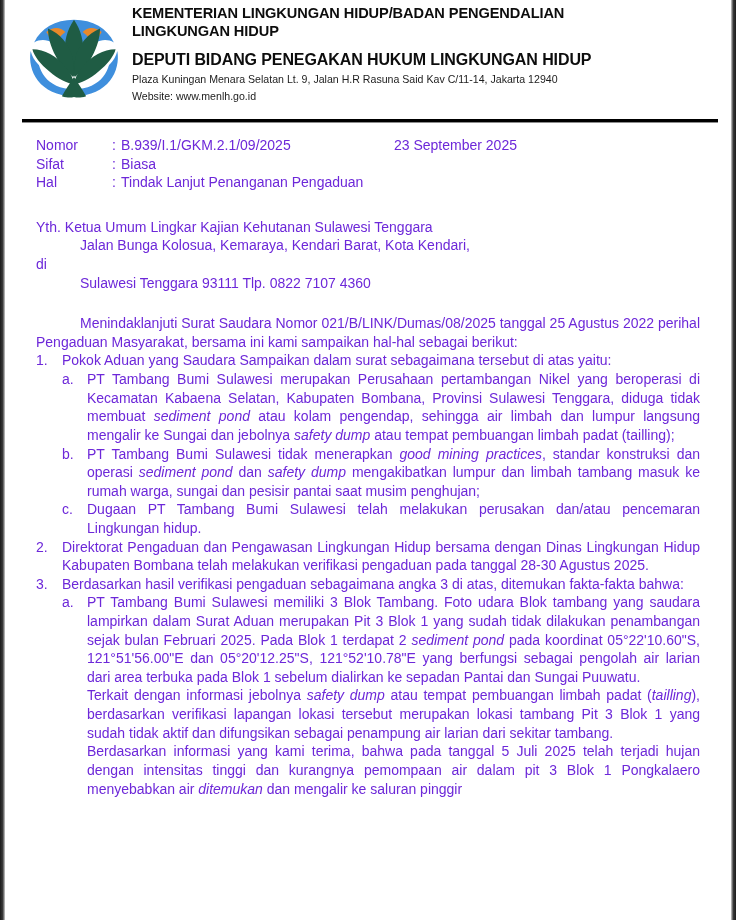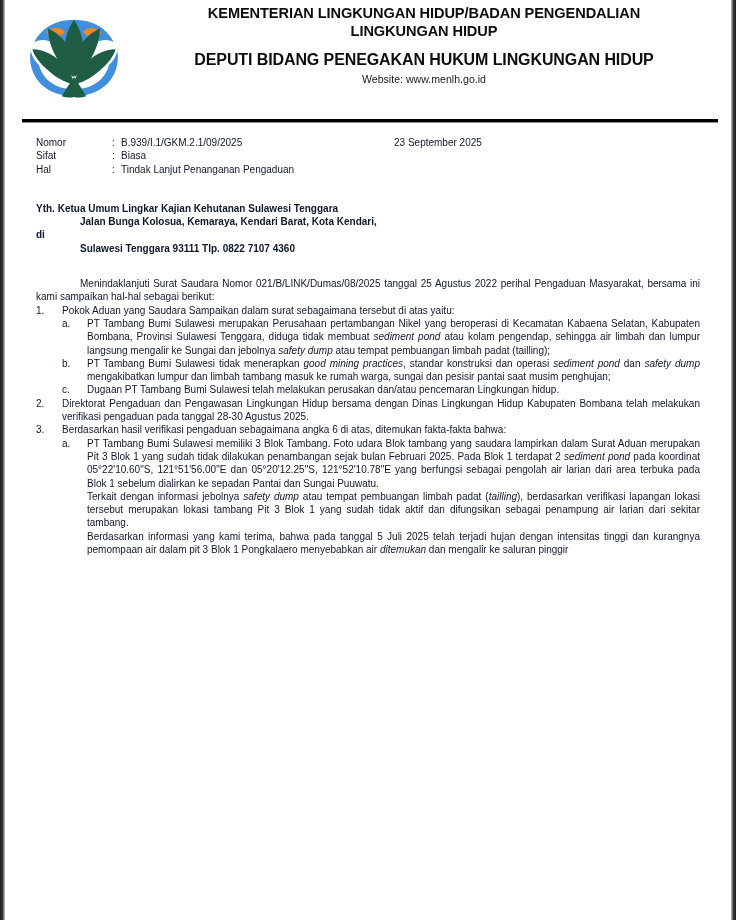--- a/index.html
+++ b/index.html
@@ -56,21 +56,21 @@
     flex: 0 0 116px;
     display: flex;
     justify-content: center;
     align-items: flex-start;
     padding-top: 2px;
   }
   .logo-wrap svg { display: block; }
 
   .kop-text {
     flex: 1 1 auto;
-    text-align: center;
+    text-align: left;
     padding-right: 6px;
   }
   .kop-line1, .kop-line2, .kop-line3 {
     font-weight: bold;
     letter-spacing: -0.1px;
     line-height: 1.24;
     color: #0d0d0d;
   }
   .kop-line1, .kop-line2 { font-size: 14.6px; }
   .kop-line3 { font-size: 16px; margin-top: 10px; }
@@ -84,43 +84,43 @@
   .rule {
     height: 3px;
     background: #000000;
     margin: 9px 4px 0 6px;
     box-shadow: 0 1px 0 #8d8d8d;
   }
 
   
   .letter-body {
     padding: 0 22px 0 20px;
-    font-size: 10px;
+    font-size: 14px;
     line-height: 1.30;
-    color: #0f172a;
+    color: #6d28d9;
   }
   .meta {
     margin-top: 14px;
     position: relative;
   }
   .meta-row {
     display: flex;
     line-height: 1.33;
   }
   .meta-label { width: 76px; flex: 0 0 76px; }
   .meta-colon { width: 9px; flex: 0 0 9px; }
   .meta-value { flex: 1 1 auto; }
   .meta-date {
     position: absolute;
     left: 358px;
     top: 0;
     white-space: nowrap;
   }
 
-  .addressee { margin-top: 26px; font-weight: bold; }
+  .addressee { margin-top: 26px; }
   .addressee .line { line-height: 1.33; }
   .addressee .indent { padding-left: 44px; }
 
   .opening {
     margin-top: 22px;
     text-align: justify;
     text-indent: 44px;
     line-height: 1.33;
   }
 
@@ -195,20 +195,21 @@
             <path d="M108 50 C94 50 80 58 70 70 C64 77 61 84 59 91 C68 89 79 84 88 76 C99 67 106 58 108 50 Z" fill="#1f5c44"></path>
             <path d="M60 82 C65 90 70 97 74 104 C68 106 64 106 60 105 C56 106 52 106 46 104 C50 97 55 90 60 82 Z" fill="#1f5c44"></path>
           </g>
         </svg>
       </div>
 
       <div class="kop-text">
         <div class="kop-line1">KEMENTERIAN LINGKUNGAN HIDUP/BADAN PENGENDALIAN</div>
         <div class="kop-line2">LINGKUNGAN HIDUP</div>
         <div class="kop-line3">DEPUTI BIDANG PENEGAKAN HUKUM LINGKUNGAN HIDUP</div>
+        <div class="kop-addr">Plaza Kuningan Menara Selatan Lt. 9, Jalan H.R Rasuna Said Kav C/11-14, Jakarta 12940</div>
         <div class="kop-addr">Website: www.menlh.go.id</div>
       </div>
     </div>
 
     <div class="rule"></div>
 
     <div class="letter-body">
 
       <div class="meta">
         <div class="meta-row">
@@ -258,21 +259,21 @@
             </li>
           </ol>
         </li>
 
         <li class="just">
           <span class="marker">2.</span><span>Direktorat Pengaduan dan Pengawasan Lingkungan Hidup bersama dengan Dinas Lingkungan Hidup Kabupaten Bombana telah melakukan verifikasi pengaduan pada tanggal 28-30 Agustus 2025.</span>
         </li>
 
         <li>
           <span class="marker">3.</span>
-          <span class="just">Berdasarkan hasil verifikasi pengaduan sebagaimana angka 6 di atas, ditemukan fakta-fakta bahwa:</span>
+          <span class="just">Berdasarkan hasil verifikasi pengaduan sebagaimana angka 3 di atas, ditemukan fakta-fakta bahwa:</span>
 
           <ol class="lvl2">
             <li>
               <span class="marker">a.</span>
               <div class="just para"><span>PT Tambang Bumi Sulawesi memiliki 3 Blok Tambang. Foto udara Blok tambang yang saudara lampirkan dalam Surat Aduan merupakan Pit 3 Blok 1 yang sudah tidak dilakukan penambangan sejak bulan Februari 2025. Pada Blok 1 terdapat 2 </span><em>sediment pond</em><span> pada koordinat 05°22'10.60"S, 121°51'56.00"E dan 05°20'12.25"S, 121°52'10.78"E yang berfungsi sebagai pengolah air larian dari area terbuka pada Blok 1 sebelum dialirkan ke sepadan Pantai dan Sungai Puuwatu.</span></div>
 
               <div class="just para sub-block"><span>Terkait dengan informasi jebolnya </span><em>safety dump</em><span> atau tempat pembuangan limbah padat (</span><em>tailling</em><span>), berdasarkan verifikasi lapangan lokasi tersebut merupakan lokasi tambang Pit 3 Blok 1 yang sudah tidak aktif dan difungsikan sebagai penampung air larian dari sekitar tambang.</span></div>
 
               <div class="just para sub-block"><span>Berdasarkan informasi yang kami terima, bahwa pada tanggal 5 Juli 2025 telah terjadi hujan dengan intensitas tinggi dan kurangnya pemompaan air dalam pit 3 Blok 1 Pongkalaero menyebabkan air </span><em>ditemukan</em><span> dan mengalir ke saluran pinggir</span></div>
             </li>

